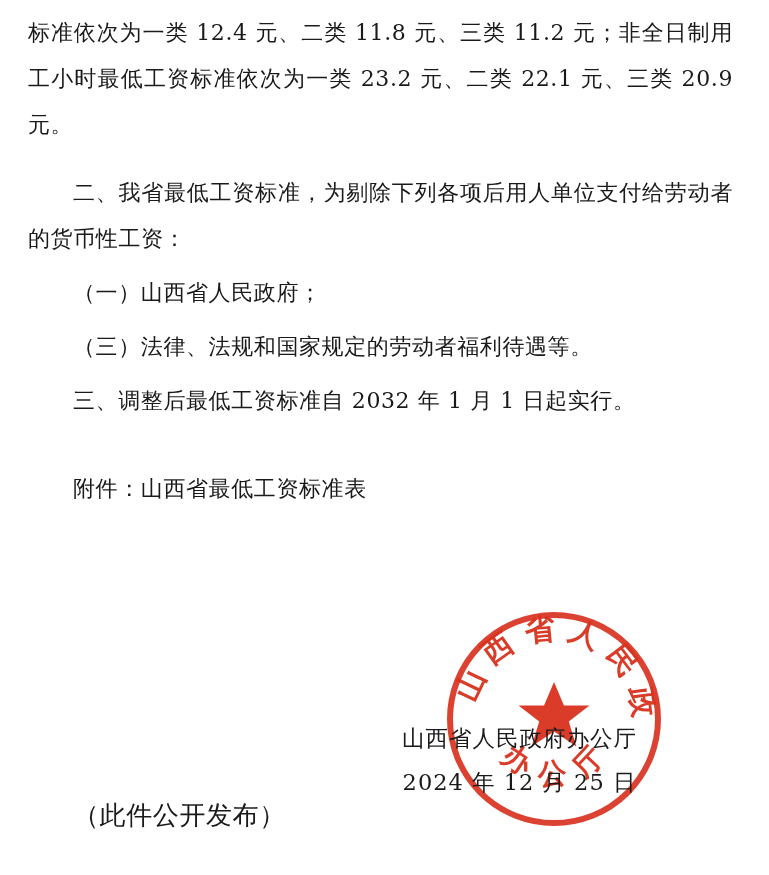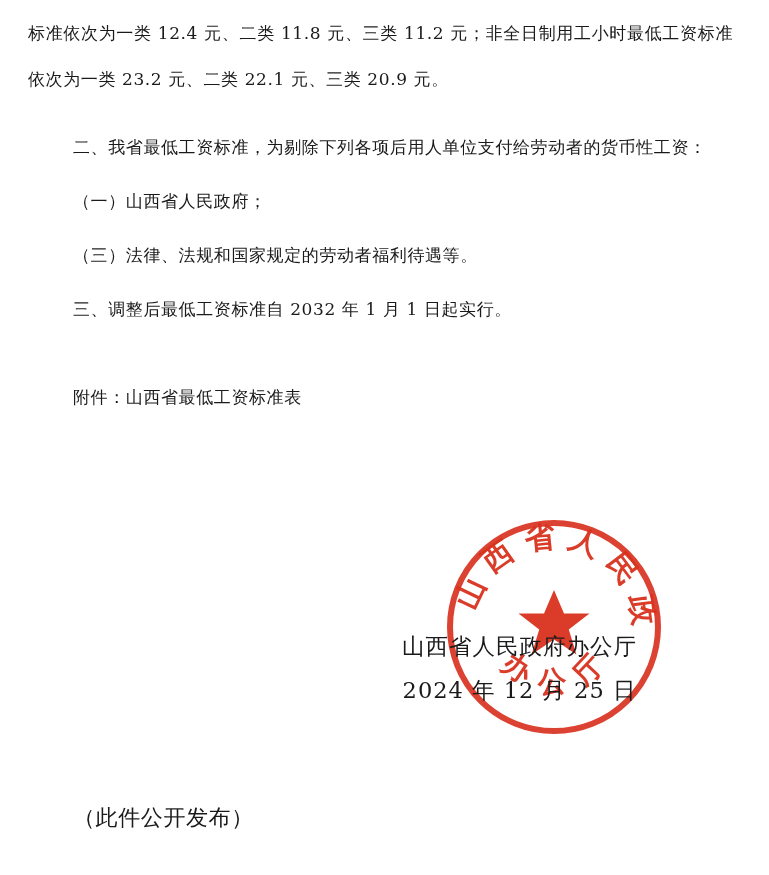--- a/index.html
+++ b/index.html
@@ -16,21 +16,21 @@
     overflow: hidden;
   }
   .page {
     position: relative;
     width: 769px;
     height: 875px;
     box-sizing: border-box;
     padding: 10px 36px 0 28px;
   }
   .para {
-    font-size: 17px;
+    font-size: 22px;
     line-height: 46px;
     letter-spacing: 0.6px;
     text-align: justify;
     text-justify: inter-ideograph;
     margin: 0;
   }
   .indent {
     text-indent: 45px;
   }
   .gap-sm { margin-top: 8px; }
@@ -64,21 +64,21 @@
     height: 222px;
     z-index: 2;
     pointer-events: none;
   }
   .seal svg { display: block; }
 
   .footer-note {
     position: absolute;
     left: 28px;
     bottom: 42px;
-    font-size: 22px;
+    font-size: 26px;
     text-indent: 45px;
     letter-spacing: 0.6px;
   }
 </style>
 </head>
 <body>
 
 <div class="page">
 
   <p class="para">标准依次为一类 12.4 元、二类 11.8 元、三类 11.2 元；非全日制用工小时最低工资标准依次为一类 23.2 元、二类 22.1 元、三类 20.9 元。</p>

